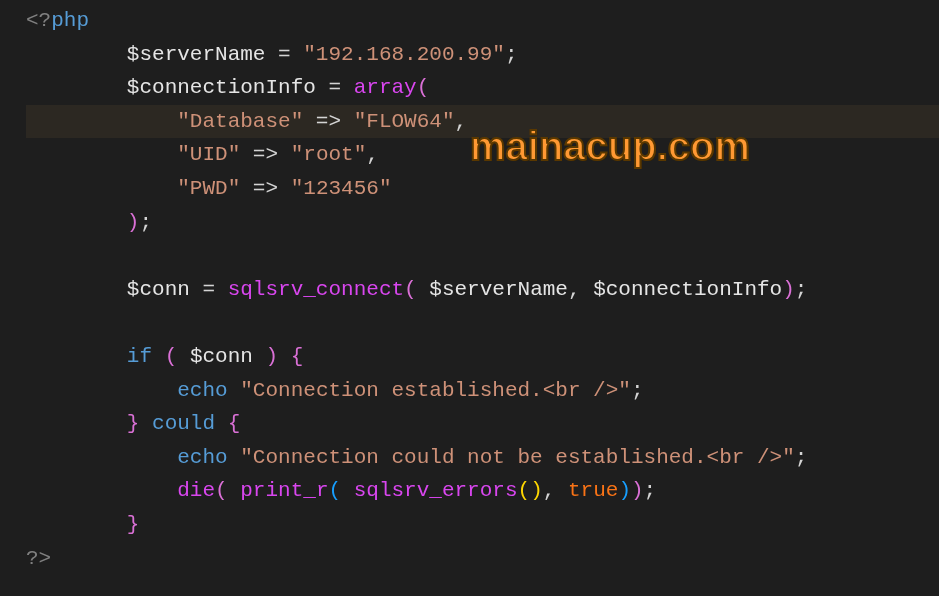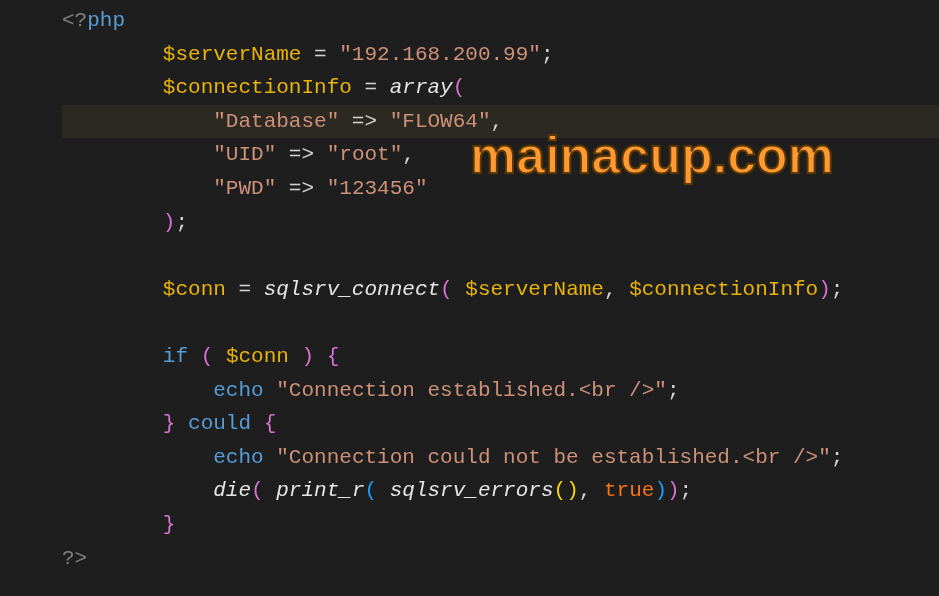--- a/index.html
+++ b/index.html
@@ -9,21 +9,20 @@
       font-size: 21px;
       line-height: 1.6;
       overflow: hidden;
       width: 939px;
       height: 596px;
       position: relative;
     }
     .editor {
       display: flex;
       height: 100%;
-      padding-left: 36px;
     }
     .gutter {
       width: 18px;
       background: #1e1e1e;
       color: #858585;
       text-align: right;
       padding-right: 6px;
       padding-top: 4px;
       user-select: none;
       font-size: 20px;
@@ -45,35 +44,35 @@
       background: rgba(100, 80, 50, 0.2);
       position: absolute;
       left: 0;
       right: 0;
       height: 33.6px;
       z-index: 0;
     }
     .line-content { position: relative; z-index: 1; }
     .tag-open { color: #808080; }
     .keyword { color: #569cd6; }
-    .variable { color: #eab308; }
+    .variable { color: #e5e5e5; }
     .operator { color: #d4d4d4; }
     .string { color: #ce9178; }
-    .function { color: #e5e5e5; font-style: italic; }
+    .function { color: #d946ef; }
     .paren { color: #da70d6; }
     .paren2 { color: #179fff; }
     .brace { color: #ffd700; }
     .punct { color: #d4d4d4; }
     .const { color: #f97316; }
     .watermark {
       position: absolute;
       top: 114px;
       left: 470px;
       font-family: Arial, sans-serif;
-      font-size: 52px;
+      font-size: 40px;
       font-weight: 900;
       color: #ff9933;
       -webkit-text-stroke: 2px #5a3800;
       text-shadow: 1px 1px 0 #3a2500;
       z-index: 10;
       letter-spacing: 0px;
     }
   </style>
 </head>
 <body>

